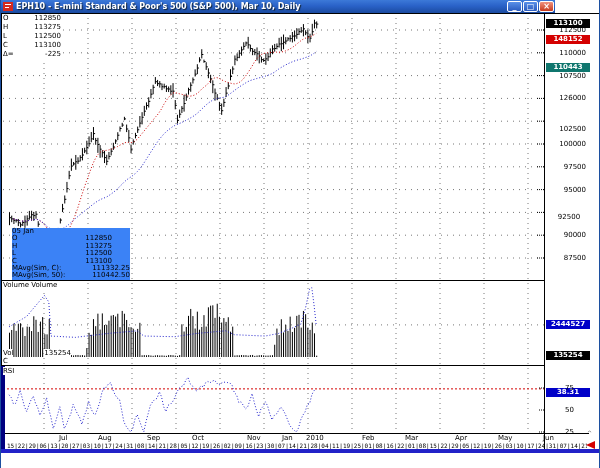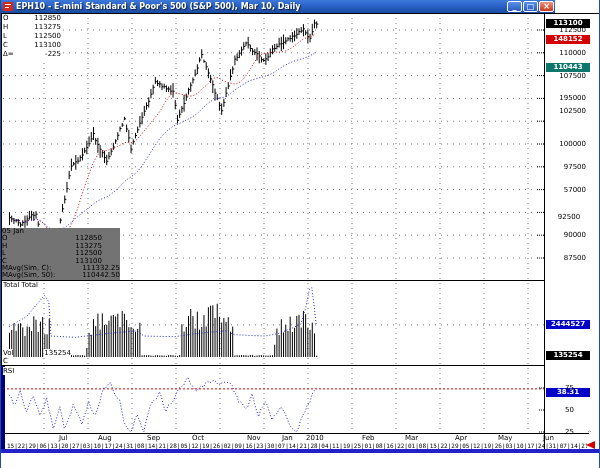--- a/index.html
+++ b/index.html
@@ -19,21 +19,21 @@
           color:#fff;font-size:8px;font-weight:bold;line-height:9px;text-align:center;flex:0 0 auto;}
   .btn-blue{background:linear-gradient(180deg,#5a90e8,#2a5bbf);}
   .btn-red{background:linear-gradient(180deg,#ef9280,#c6391c);}
   
   .left-strip{position:absolute;left:0;top:366px;width:4px;height:83px;background:#000080;}
   .bottom-band{position:absolute;left:0;top:449px;width:600px;height:4px;background:#2222c8;}
   
   .t7{font-size:7px;line-height:9px;color:#000;}
   .readout-top{position:absolute;left:2px;top:14px;width:60px;background:#fff;}
   .readout-top .row{display:flex;justify-content:space-between;width:58px;}
-  .cursor-win{position:absolute;left:1px;top:228px;width:118px;background:#737373;font-size:7px;line-height:7.4px;}
+  .cursor-win{position:absolute;left:11px;top:228px;width:118px;background:#3b82f6;font-size:7px;line-height:7.4px;}
   .cursor-win .row{display:flex;justify-content:space-between;}
   .cursor-win .row.ohlc{width:100px;}
   .pane-label{position:absolute;font-size:7px;line-height:8px;color:#000;background:#fff;padding-right:2px;}
   .vol-title{left:2px;top:281px;}
   .vol-readout{left:2px;top:349px;display:flex;width:70px;justify-content:space-between;background:transparent;}
   .vol-readout .lbl{background:#fff;}
   .c-label{left:2px;top:357px;}
   .rsi-label{left:2px;top:367px;}
   
   .slabel{position:absolute;font-size:7px;line-height:8px;color:#000;}
@@ -594,44 +594,44 @@
     <div class="row">
         <span>MAvg(Sim, C):</span>
         <span>111332.25</span>
       </div>
     <div class="row">
         <span>MAvg(Sim, 50):</span>
         <span>110442.50</span>
       </div>
   </div>
 
-  <div class="pane-label vol-title">Total Total</div>
+  <div class="pane-label vol-title">Volume Volume</div>
   <div class="pane-label vol-readout">
     <span class="lbl">Vol</span>
     <span class="lbl">135254</span>
   </div>
   <div class="pane-label c-label">C</div>
   <div class="pane-label rsi-label">RSI</div>
 
   <div class="sbox" id="px-box">113100</div>
   <div class="sbox" id="ma-red-box">148152</div>
   <div class="sbox" id="ma-blue-box">110443</div>
   <div class="sbox" id="vol-ma-box">2444527</div>
   <div class="sbox" id="vol-last-box">135254</div>
   <div class="sbox" id="rsi-box">38.31</div>
 
   <div id="gen-layer">
       <span class="slabel ptick" style="top: 26px;">112500</span>
       <span class="slabel ptick" style="top: 48.8px;">110000</span>
       <span class="slabel ptick" style="top: 71.6px;">107500</span>
-      <span class="slabel ptick" style="top: 94.4px;">195000</span>
-      <span class="slabel ptick" style="top: 107px;">102500</span>
+      <span class="slabel ptick" style="top: 94.4px;">126000</span>
+      <span class="slabel ptick" style="top: 125px;">102500</span>
       <span class="slabel ptick" style="top: 140px;">100000</span>
       <span class="slabel ptick" style="top: 162.8px;">97500</span>
-      <span class="slabel ptick" style="top: 185.6px;">57000</span>
+      <span class="slabel ptick" style="top: 185.6px;">95000</span>
       <span class="slabel ptick" style="top: 213px; text-align: center;">92500</span>
       <span class="slabel ptick" style="top: 231.2px;">90000</span>
       <span class="slabel ptick" style="top: 254px;">87500</span>
       <span class="slabel rtick" style="top: 384px;">75</span>
       <span class="slabel rtick" style="top: 406px;">50</span>
       <span class="slabel rtick" style="top: 428px;">25</span>
       <span class="month-label" style="left: 58px;">Jul</span>
       <span class="month-label" style="left: 97px;">Aug</span>
       <span class="month-label" style="left: 146px;">Sep</span>
       <span class="month-label" style="left: 191px;">Oct</span>

